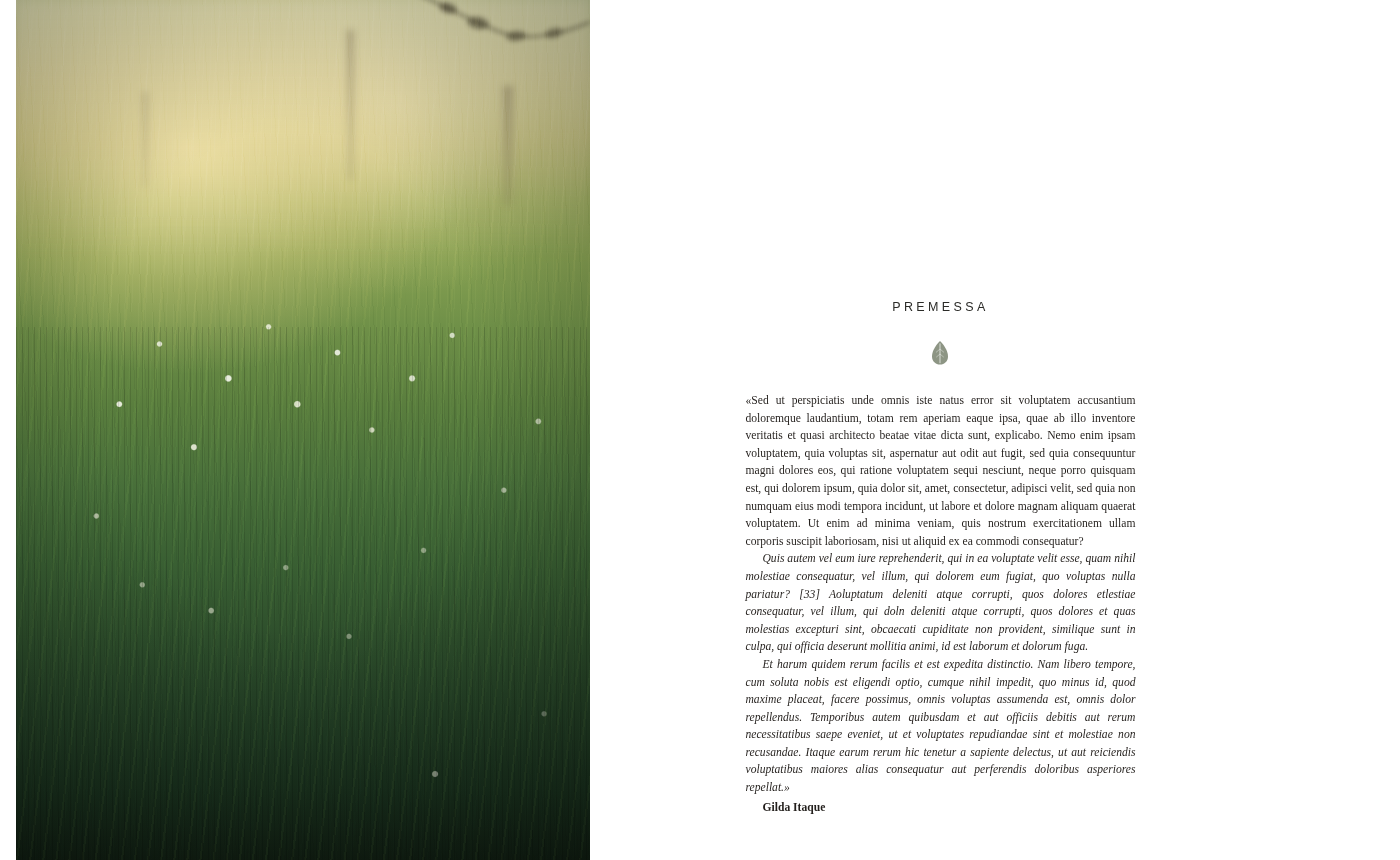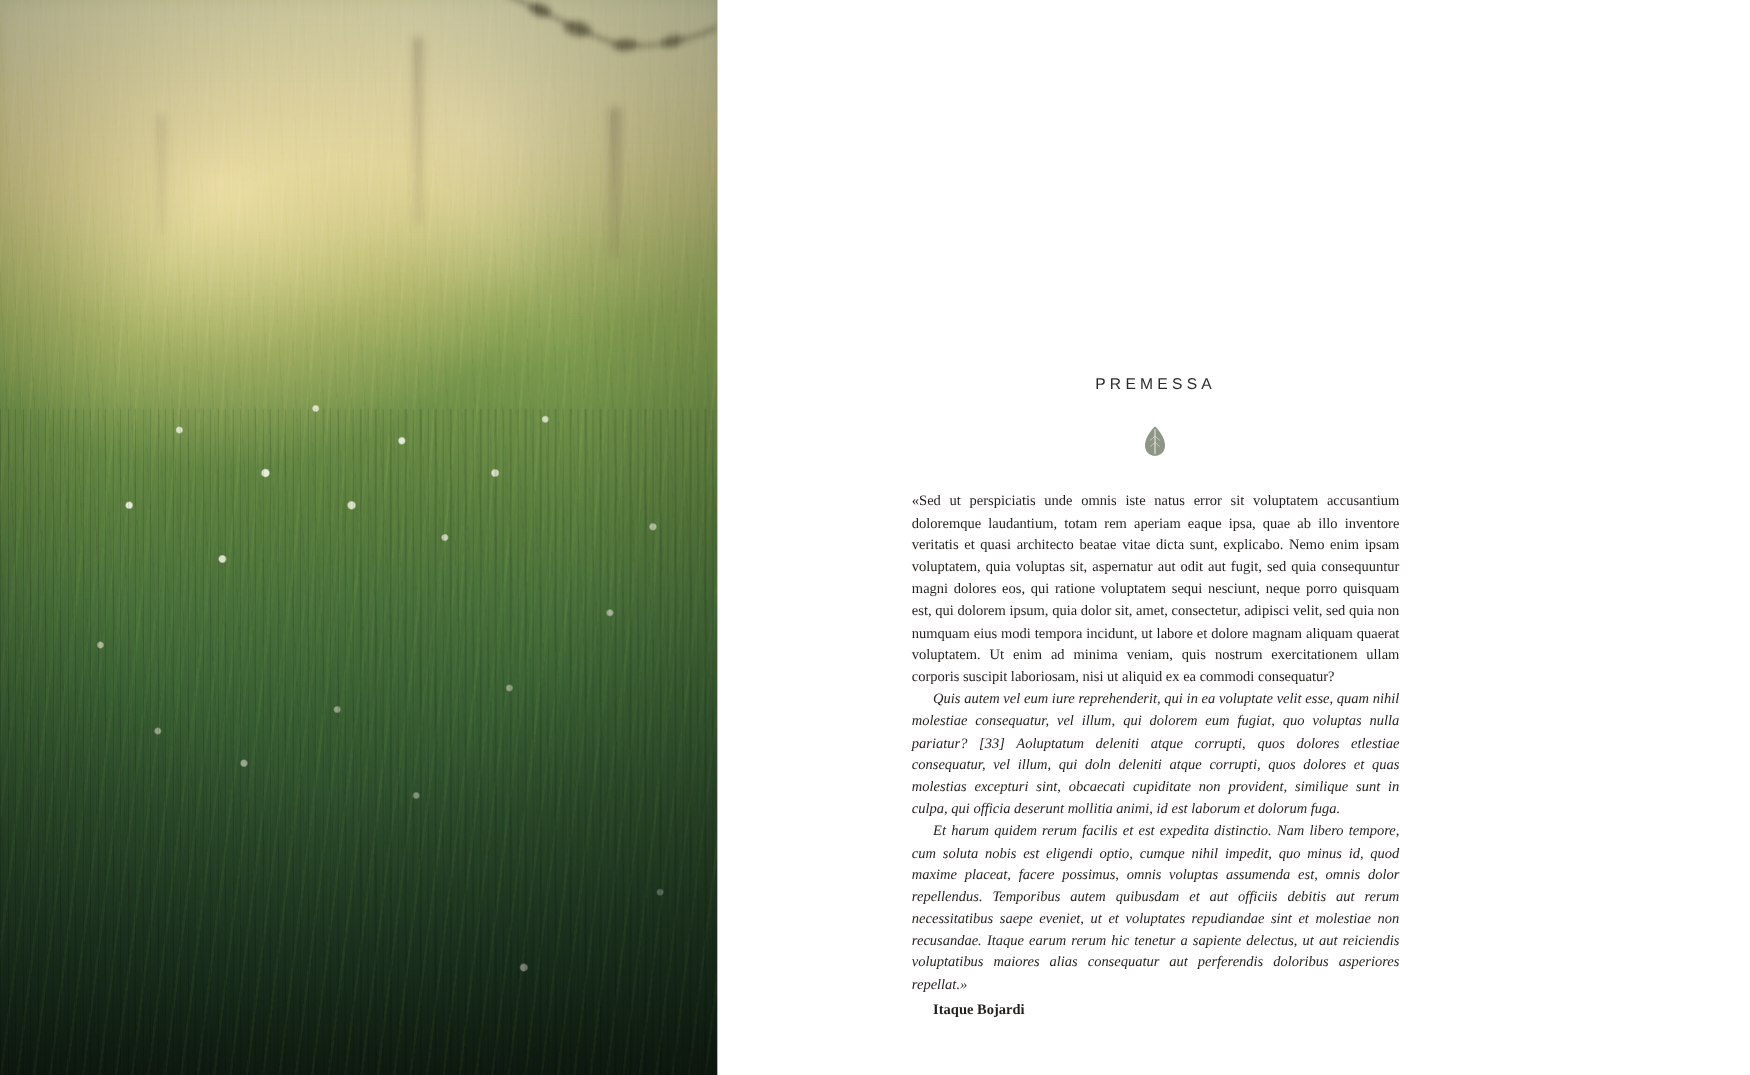--- a/index.html
+++ b/index.html
@@ -11,20 +11,21 @@
     height: 860px;
     background: #ffffff;
     font-family: "Liberation Serif", serif;
     overflow: hidden;
   }
   .spread {
     position: relative;
     width: 1136px;
     height: 860px;
     display: flex;
+    padding-left: 16px;
   }
 
   
   .page-left {
     position: relative;
     width: 708px;
     height: 860px;
     overflow: hidden;
     background: #1d2a15;
   }
@@ -203,19 +204,19 @@
       <svg class="ornament" viewBox="0 0 22 26">
         <path d="M11 1 C16.5 6.5, 19 12, 19 16.5 C19 21.2, 15.4 24.6, 11 24.6 C6.6 24.6, 3 21.2, 3 16.5 C3 12, 5.5 6.5, 11 1 Z" fill="#8d9584"></path>
         <path d="M11 3.4 L11 23.2" stroke="#ffffff" stroke-width="0.9" opacity="0.75"></path>
         <path d="M11 9 L7 12.4 M11 9 L15 12.4 M11 14 L7.2 17.2 M11 14 L14.8 17.2" stroke="#ffffff" stroke-width="0.7" opacity="0.55" fill="none"></path>
       </svg>
 
       <div class="body-copy">
         <p>«Sed ut perspiciatis unde omnis iste natus error sit voluptatem accusantium doloremque laudantium, totam rem aperiam eaque ipsa, quae ab illo inventore veritatis et quasi architecto beatae vitae dicta sunt, explicabo. Nemo enim ipsam voluptatem, quia voluptas sit, aspernatur aut odit aut fugit, sed quia consequuntur magni dolores eos, qui ratione voluptatem sequi nesciunt, neque porro quisquam est, qui dolorem ipsum, quia dolor sit, amet, consectetur, adipisci velit, sed quia non numquam eius modi tempora incidunt, ut labore et dolore magnam aliquam quaerat voluptatem. Ut enim ad minima veniam, quis nostrum exercitationem ullam corporis suscipit laboriosam, nisi ut aliquid ex ea commodi consequatur?</p>
         <p>Quis autem vel eum iure reprehenderit, qui in ea voluptate velit esse, quam nihil molestiae consequatur, vel illum, qui dolorem eum fugiat, quo voluptas nulla pariatur? [33] Aoluptatum deleniti atque corrupti, quos dolores etlestiae consequatur, vel illum, qui doln deleniti atque corrupti, quos dolores et quas molestias excepturi sint, obcaecati cupiditate non provident, similique sunt in culpa, qui officia deserunt mollitia animi, id est laborum et dolorum fuga.</p>
         <p>Et harum quidem rerum facilis et est expedita distinctio. Nam libero tempore, cum soluta nobis est eligendi optio, cumque nihil impedit, quo minus id, quod maxime placeat, facere possimus, omnis voluptas assumenda est, omnis dolor repellendus. Temporibus autem quibusdam et aut officiis debitis aut rerum necessitatibus saepe eveniet, ut et voluptates repudiandae sint et molestiae non recusandae. Itaque earum rerum hic tenetur a sapiente delectus, ut aut reiciendis voluptatibus maiores alias consequatur aut perferendis doloribus asperiores repellat.»</p>
-        <div class="signature">Itaque Bojardi</div>
+        <div class="signature">Gilda Itaque</div>
       </div>
 
     </div>
   </div>
 
 </div>
 
 </body></html>

